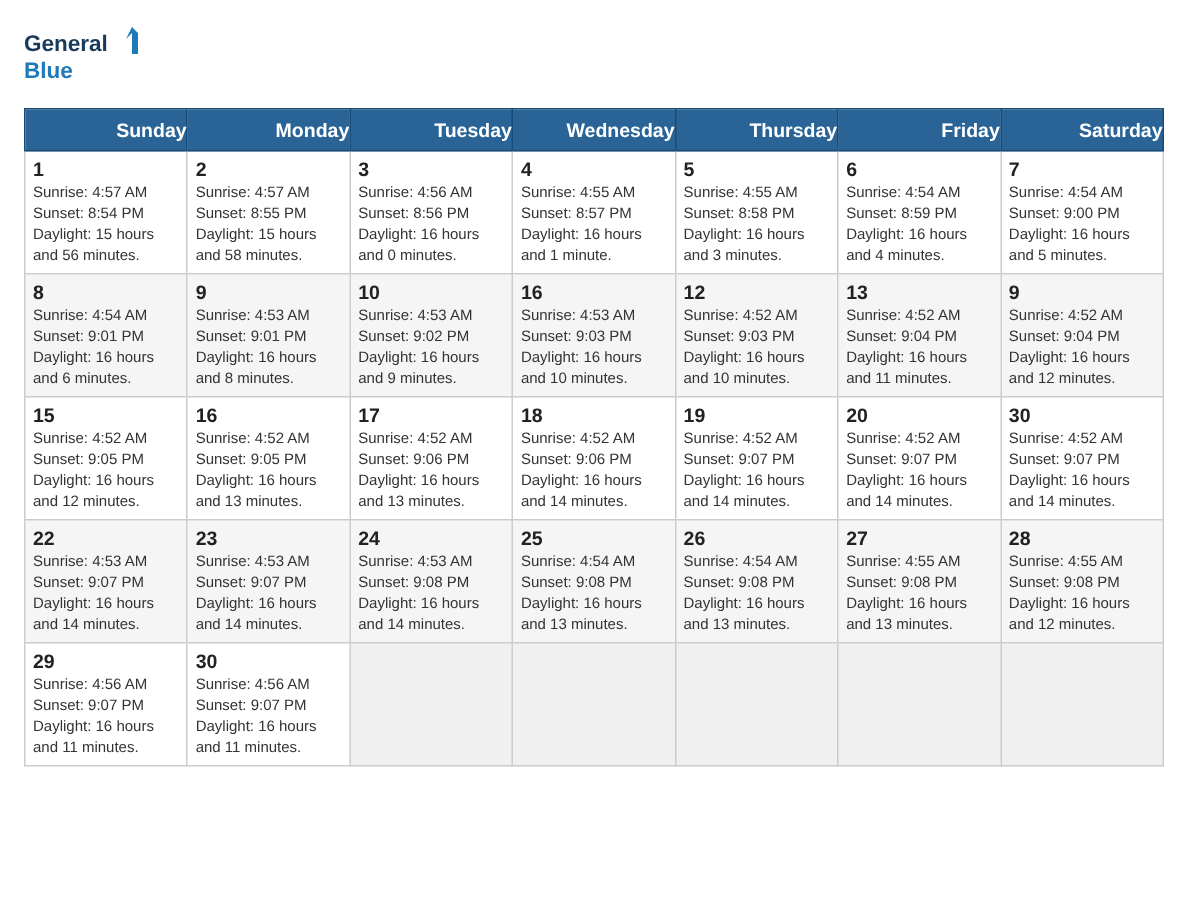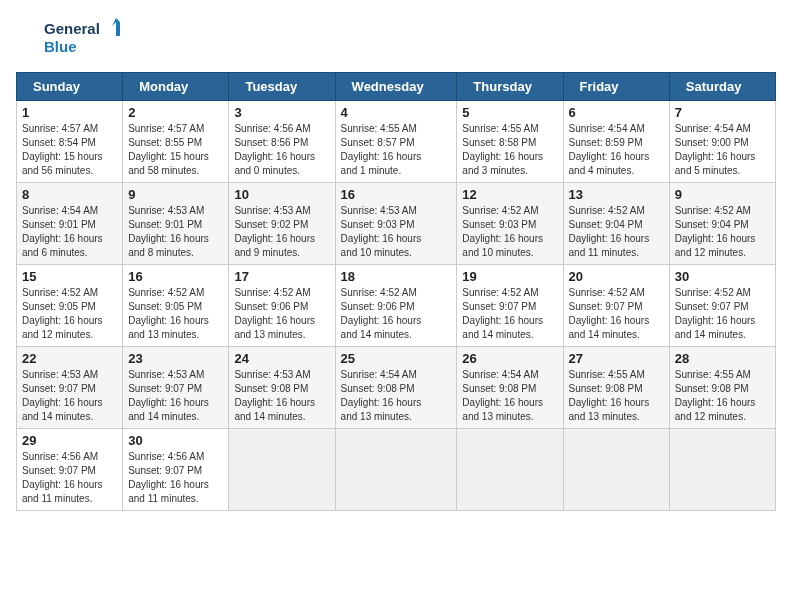--- a/index.html
+++ b/index.html
@@ -8,21 +8,20 @@
       background: #fff;
       width: 792px;
       min-height: 612px;
       padding: 16px;
     }
     .header-area {
       display: flex;
       justify-content: space-between;
       align-items: flex-end;
       margin-bottom: 12px;
-      margin-left: 28px;
     }
     .logo {
       display: flex;
       align-items: center;
       gap: 4px;
     }
     .title-area {
       text-align: right;
     }
     .month-title {
@@ -35,22 +34,22 @@
       color: #555;
     }
     table {
       width: 100%;
       border-collapse: collapse;
       font-size: 11px;
     }
     thead tr th {
       background: #2a6496;
       color: #fff;
-      padding: 6px 16px;
-      text-align: left;
+      padding: 6px 0;
+      text-align: right;
       font-size: 13px;
       font-weight: bold;
       border: 1px solid #1a4a76;
     }
     tbody tr td {
       border: 1px solid #ccc;
       vertical-align: top;
       padding: 4px 5px;
       min-height: 80px;
       height: 80px;

